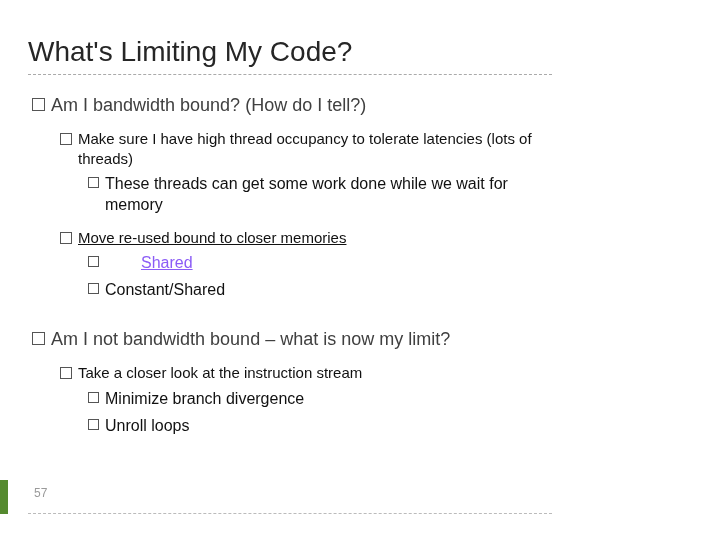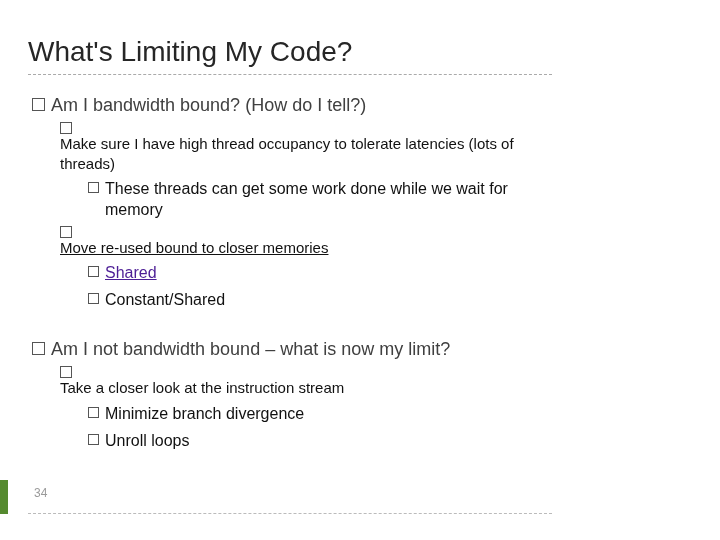--- a/index.html
+++ b/index.html
@@ -38,44 +38,43 @@
   .lvl1 {
     font-size: 18px;
     color: #404040;
     margin-top: 4px;
     line-height: 1.35;
   }
   .lvl2-wrap { padding-left: 28px; }
   .lvl2 {
     font-size: 15px;
     color: #111;
-    margin-top: 1px;
+    margin-top: 12px;
     line-height: 1.3;
-    flex-direction: column;
   }
   .lvl3-wrap { padding-left: 28px; }
   .lvl3 {
     font-size: 16px;
     color: #111;
     margin-top: 6px;
     line-height: 1.3;
   }
   .row { display: flex; align-items: flex-start; }
   .cb {
     display: inline-block;
     flex: 0 0 auto;
     border: 1px solid #555;
     background: #fff;
     margin-right: 6px;
   }
   .cb1 { width: 11px; height: 11px; margin-top: 5px; }
   .cb2 { width: 10px; height: 10px; margin-top: 4px; }
   .cb3 { width: 9px;  height: 9px;  margin-top: 3px; }
   .underline { text-decoration: underline; }
-  .green { color: #4c1d95; }
+  .green { color: #8b5cf6; margin-left: 36px; }
   .block-gap { height: 22px; }
   .pagenum {
     position: absolute;
     left: 34px;
     bottom: 40px;
     font-size: 12px;
     color: #9a9a9a;
   }
   .footer-rule {
     position: absolute;
@@ -160,15 +159,15 @@
         <div class="lvl3 row">
           <span class="cb cb3"></span>
           <span>Unroll loops</span>
         </div>
       </div>
     </div>
 
   </div>
 
   <div class="side-accent"></div>
-  <div class="pagenum">34</div>
+  <div class="pagenum">57</div>
   <div class="footer-rule"></div>
 </div>
 
 </body></html>

